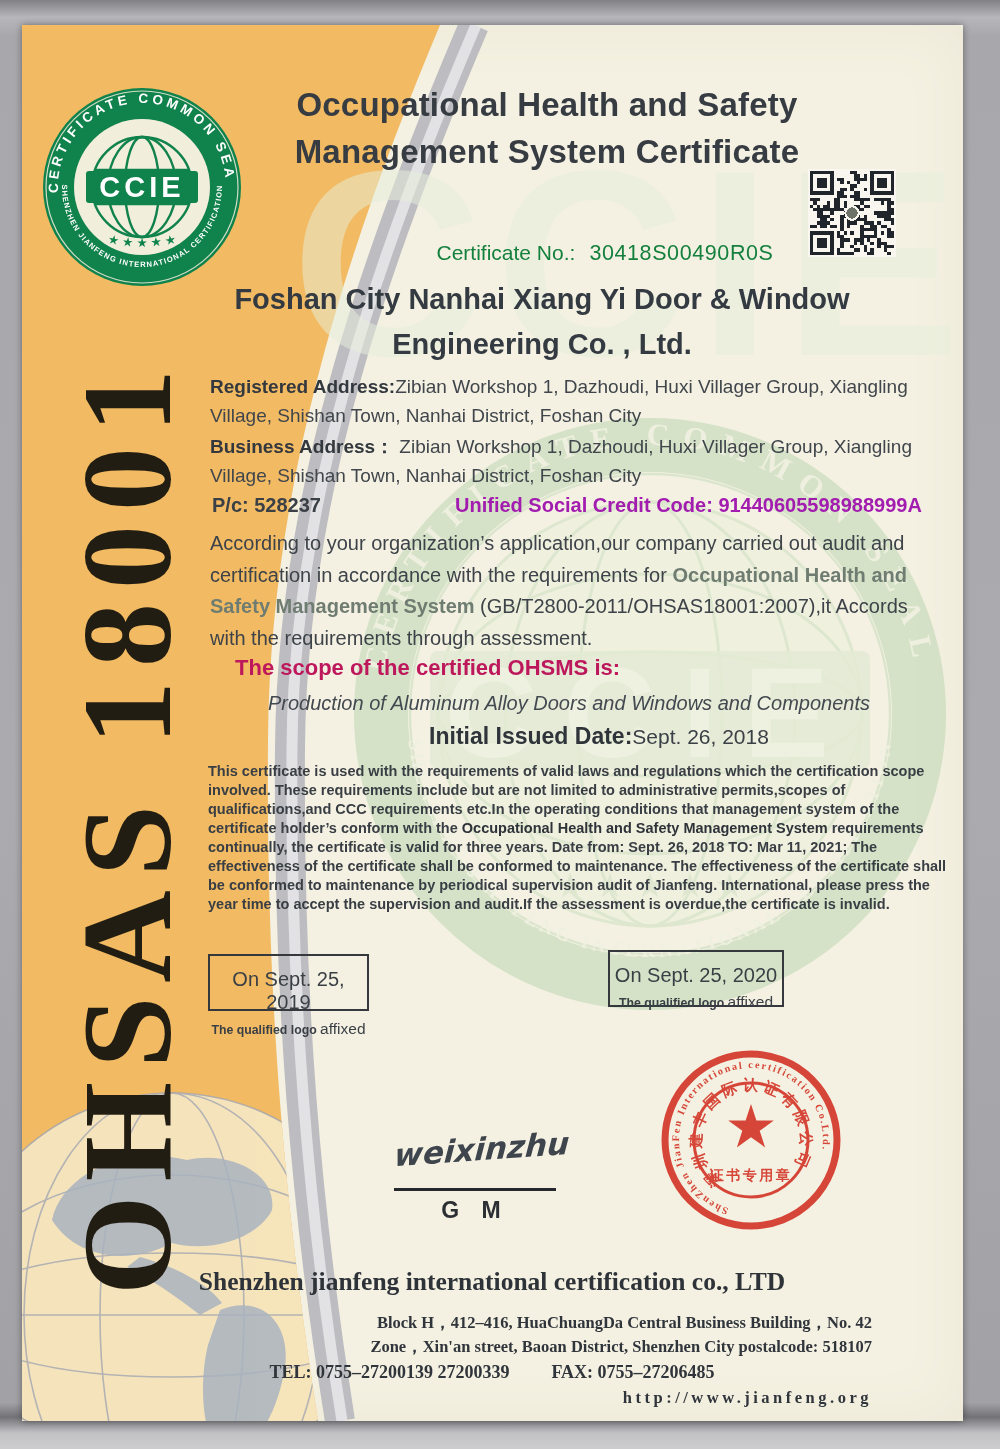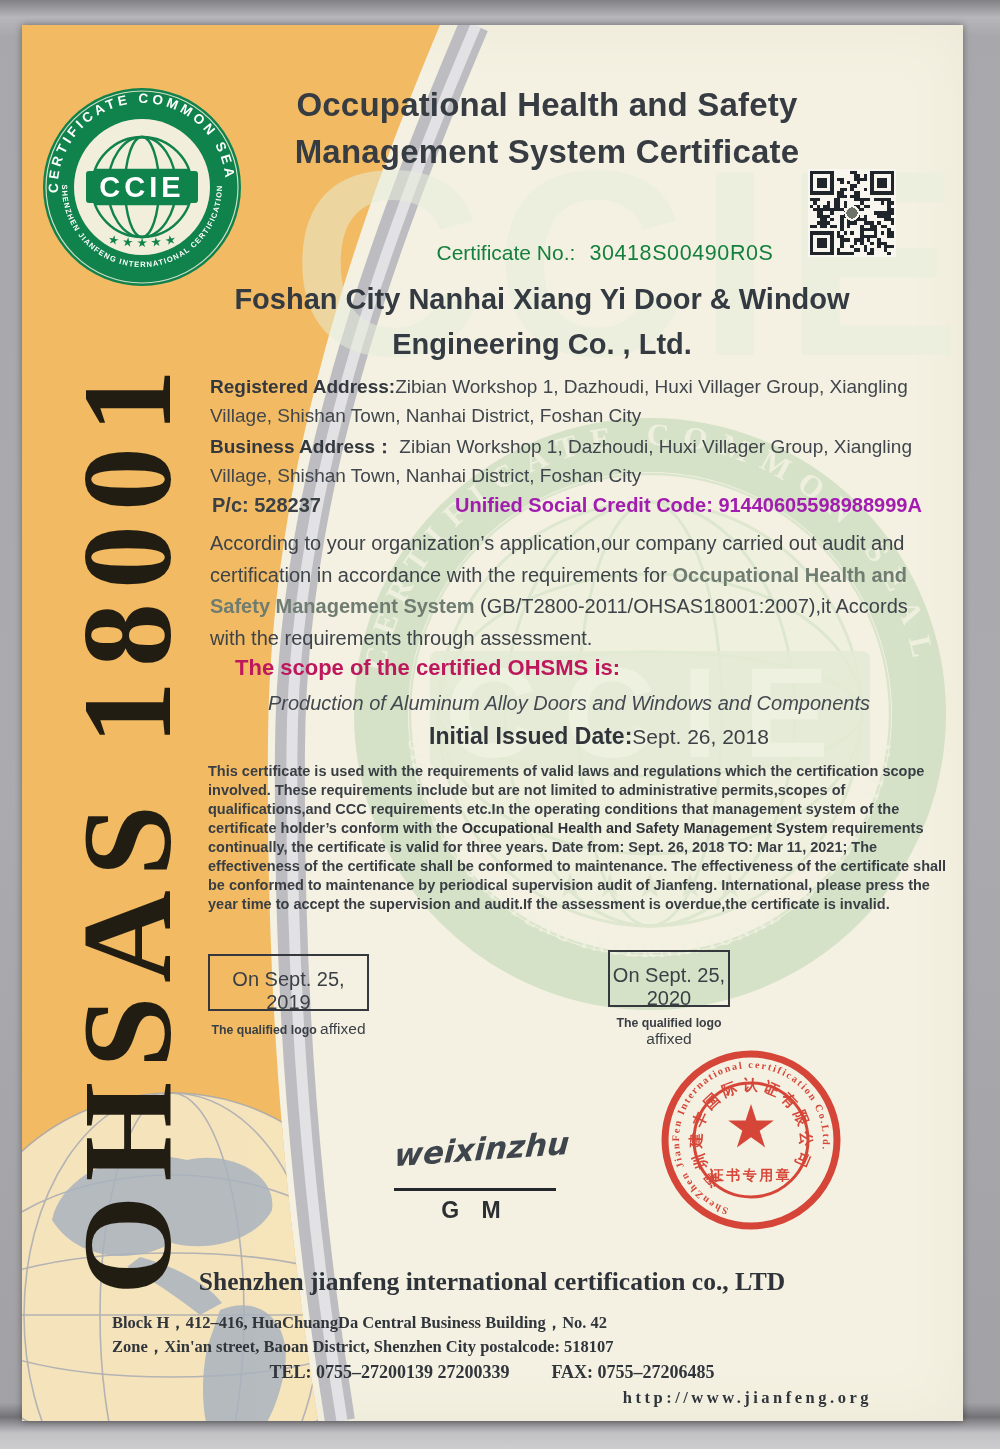--- a/index.html
+++ b/index.html
@@ -41,35 +41,35 @@
   .issued{left:175px;top:698px;width:700px;text-align:center;transform:translateX(30px);
     font-size:21px;color:#3a4046;}
   .issued .lb{font-size:23px;font-weight:700;color:#2f343a;margin-left:44px;}
   
   .fine{left:186px;top:737px;width:750px;font-size:14.5px;font-weight:600;line-height:19px;color:#393e44;}
   .fine p{margin:0;}
   .fine .b{font-weight:800;color:#2e3339;}
   
   .datebox{border:2px solid #35393d;box-sizing:border-box;text-align:center;color:#3a3f45;}
   .db1{left:186px;top:929px;width:161px;height:57px;}
-  .db2{left:586px;top:925px;width:122px;height:57px;}
+  .db2{left:586px;top:925px;width:176px;height:57px;}
   .datebox .l1{font-size:20px;margin-top:12px;}
   .datebox .l2{margin-top:6px;font-size:12.3px;font-weight:700;}
   .datebox .l2 .big{font-size:15.5px;font-weight:400;}
   
   .sig{left:370px;top:1106px;width:180px;text-align:center;
     font-family:"DejaVu Sans",sans-serif;font-style:italic;font-weight:600;
     font-size:31px;color:#3e454d;transform:rotate(-4deg) skewX(-8deg);}
   .sigline{left:372px;top:1163px;width:162px;height:3px;background:#24282c;}
   .gm{left:372px;top:1172px;width:162px;text-align:center;
     font-size:23px;font-weight:700;letter-spacing:8px;color:#2b2f33;}
   
   .issuer{left:90px;top:1242px;width:760px;text-align:center;
     font-family:"Liberation Serif",serif;font-weight:700;font-size:25.5px;color:#2e3339;}
-  .faddr{left:90px;top:1286px;width:760px;text-align:left;
+  .faddr{left:90px;top:1286px;width:760px;text-align:right;
     font-family:"Liberation Serif",serif;font-weight:700;font-size:16.5px;line-height:24px;color:#30353b;}
   .telfax{left:90px;top:1337px;width:760px;text-align:center;
     font-family:"Liberation Serif",serif;font-weight:700;font-size:18px;color:#30353b;}
   .telfax .gap{display:inline-block;width:42px;}
   .furl{left:90px;top:1363px;width:760px;text-align:right;
     font-family:"Liberation Serif",serif;font-weight:700;font-size:16.5px;letter-spacing:3.5px;color:#30353b;}
   
   .ohsas{
     left:105px;top:800px;transform:translate(-50%,-50%) rotate(-90deg);
     font-family:"Liberation Serif",serif;font-weight:700;font-size:128px;letter-spacing:14px;

